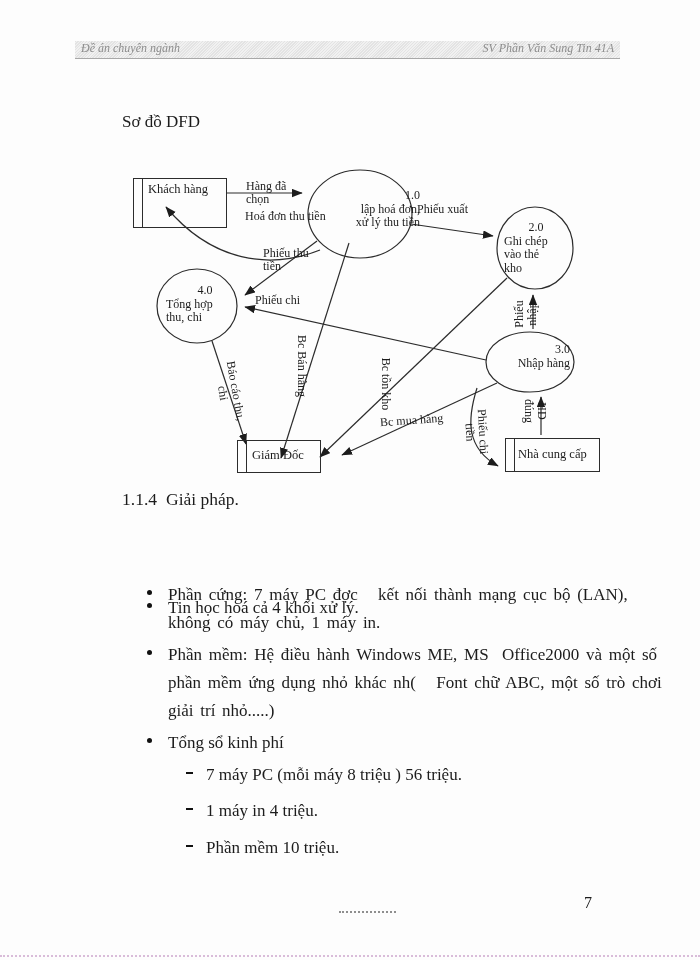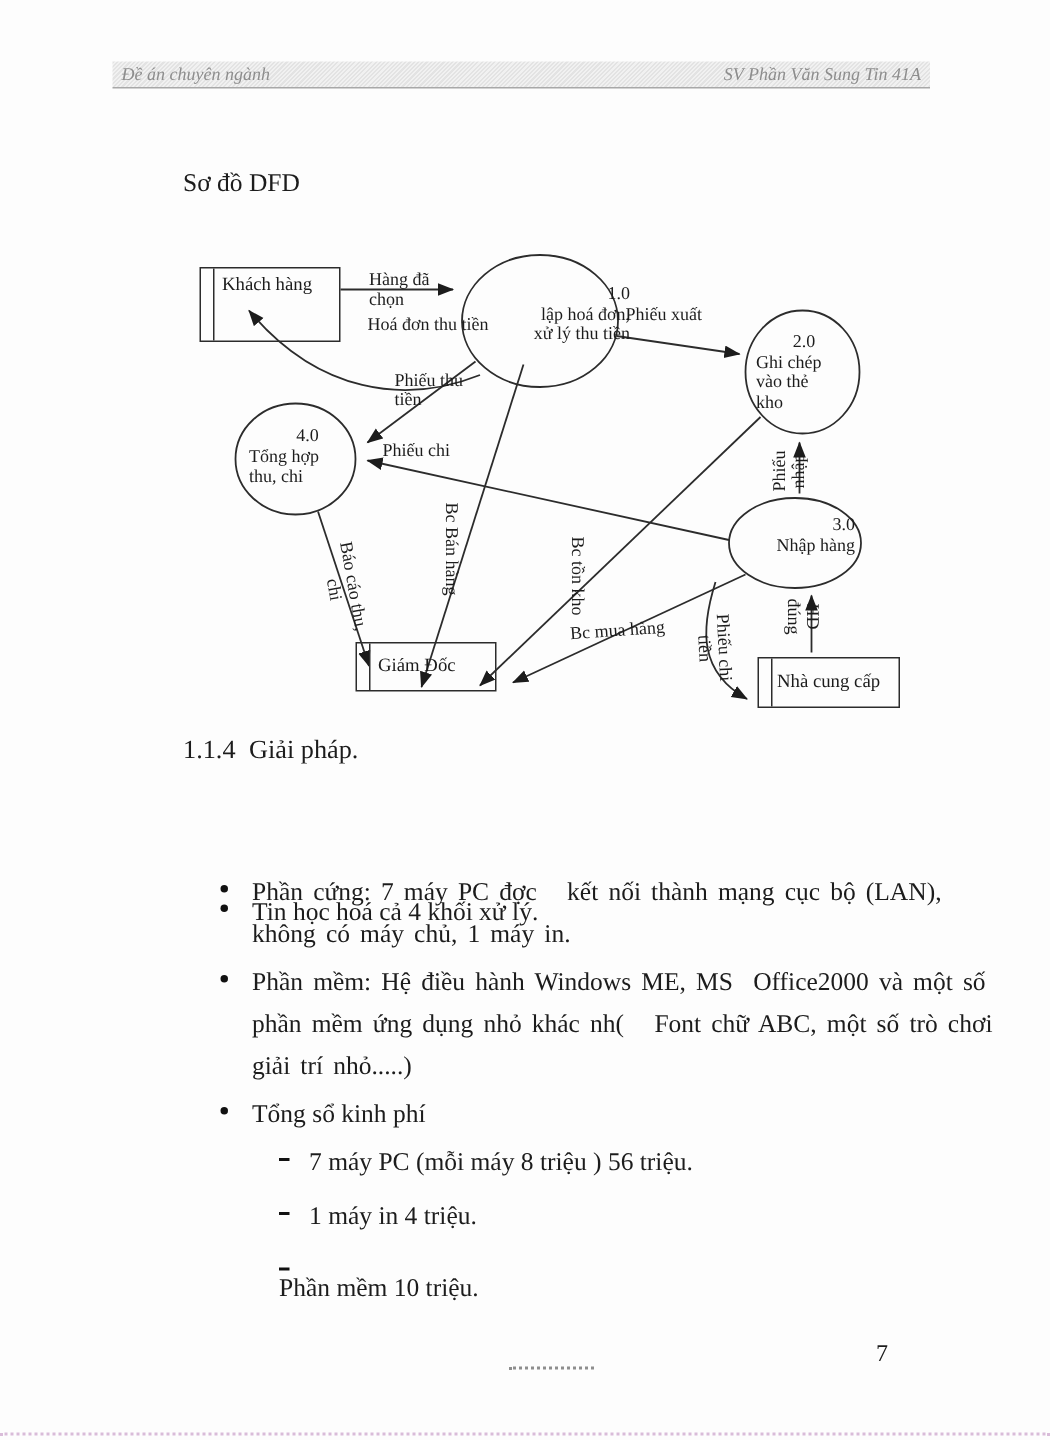--- a/index.html
+++ b/index.html
@@ -7,21 +7,21 @@
     width:700px;height:960px;position:relative;overflow:hidden;
     background:#fdfdfd;color:#1c1c1c;
     font-family:"Liberation Serif","DejaVu Serif",serif;
   }
   
   .header-band{
     position:absolute;left:75px;top:41px;width:545px;height:18px;
     box-sizing:border-box;padding:0 6px 1px 6px;
     background:repeating-linear-gradient(135deg,#e3e3e3 0px,#e3e3e3 1px,#f1f1f1 1px,#f1f1f1 2px);
     border-bottom:1px solid #a8a8a8;
-    display:flex;justify-content:space-between;align-items:center;
+    display:flex;justify-content:space-between;align-items:flex-start;
     font-style:italic;font-size:12px;color:#8d8d8d;gap:42px;
   }
   
   .diagram-title{position:absolute;left:122px;top:112px;font-size:17px;}
   
   svg.dfd{position:absolute;left:0;top:0;width:700px;height:960px;}
   svg.dfd *{vector-effect:non-scaling-stroke;}
   .entity{
     position:absolute;box-sizing:border-box;border:1.4px solid #2c2c2c;
     font-size:12.5px;background:transparent;
@@ -92,21 +92,21 @@
     <path d="M507,278 L320,457" marker-end="url(#ah)"></path>
     <path d="M497,383 L342,455" marker-end="url(#ah)"></path>
     <path d="M477,388 C467,420 466,448 498,466" marker-end="url(#ah)"></path>
   </g>
 </svg>
 
 <div class="entity" style="left:133px;top:178px;width:94px;height:50px;">
   <div class="divline"></div>
   <span class="elabel" style="top:3px;">Khách hàng</span>
 </div>
-<div class="entity" style="left:237px;top:428px;width:94px;height:33px;">
+<div class="entity" style="left:237px;top:440px;width:84px;height:33px;">
   <div class="divline"></div>
   <span class="elabel" style="top:7px;">Giám Đốc</span>
 </div>
 <div class="entity" style="left:505px;top:438px;width:95px;height:34px;">
   <div class="divline"></div>
   <span class="elabel" style="top:8px;left:12px;">Nhà cung cấp</span>
 </div>
 
 <div class="proc" style="left:300px;top:189px;width:120px;">
   <span class="pnum">1.0</span>
@@ -173,20 +173,20 @@
 </div>
 
 <div class="sub-item" style="top:763px;text-align:right;">
   <span class="dash"></span>
   <span class="btext">7 máy PC (mỗi máy 8 triệu ) 56 triệu.</span>
 </div>
 <div class="sub-item" style="top:799px;">
   <span class="dash"></span>
   <span class="btext">1 máy in 4 triệu.</span>
 </div>
-<div class="sub-item" style="top:836px;flex-direction:column;">
+<div class="sub-item" style="top:836px;">
   <span class="dash"></span>
   <span class="btext">Phần mềm 10 triệu.</span>
 </div>
 
 <div class="footnote-sep"></div>
 <div class="page-number">7</div>
 <div class="bottom-dots"></div>
 
 </body></html>

